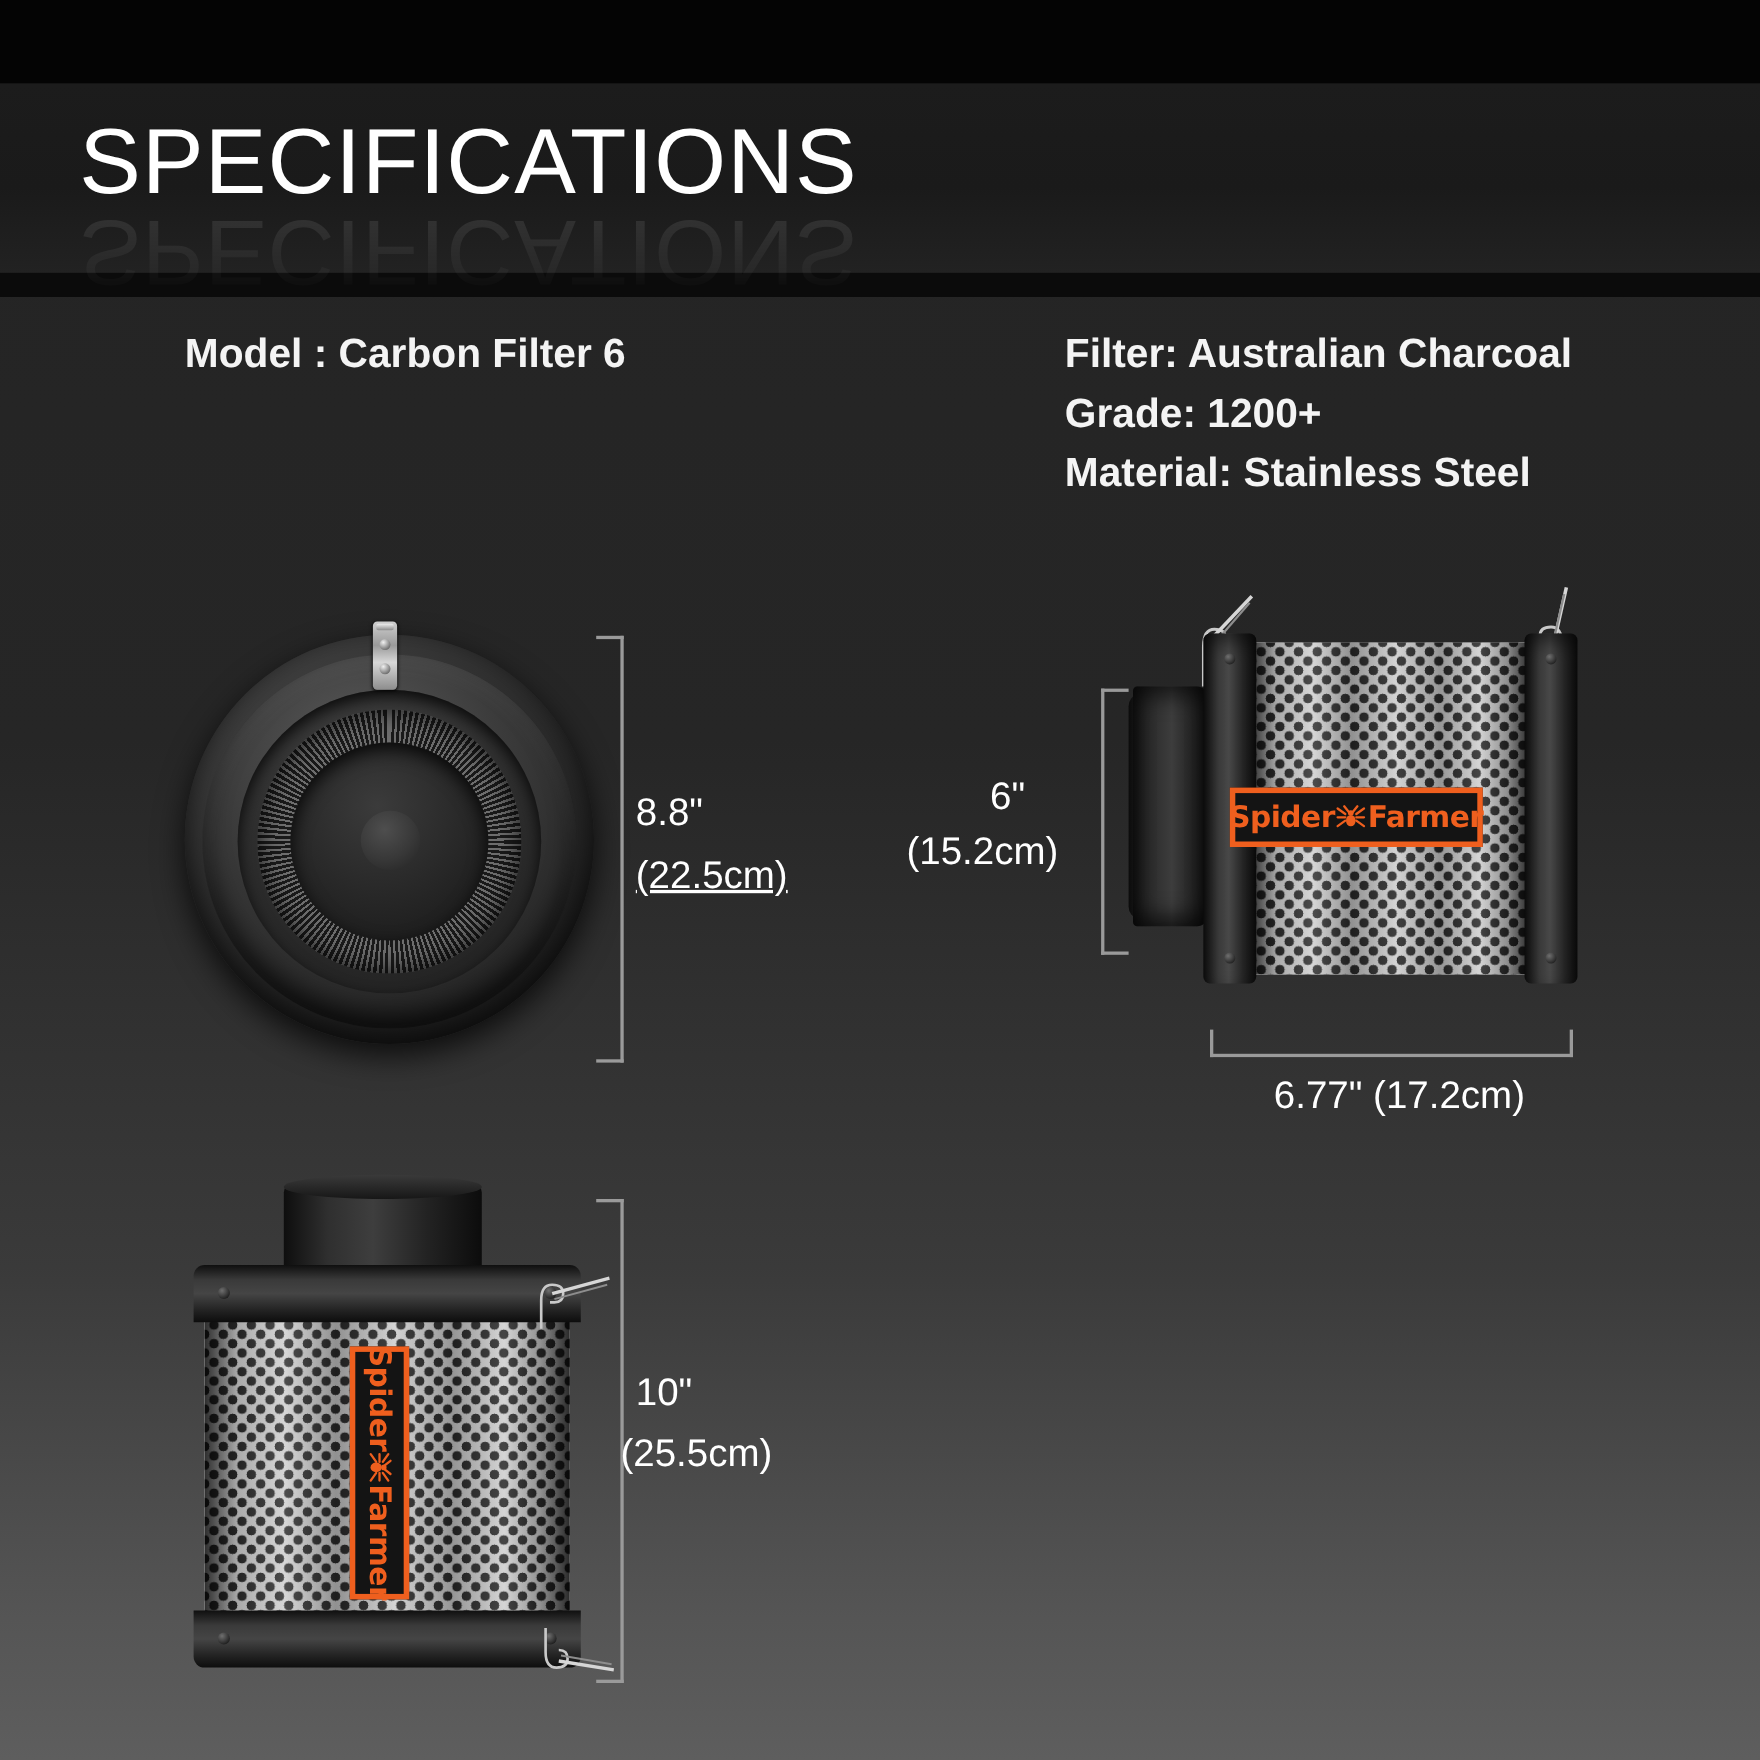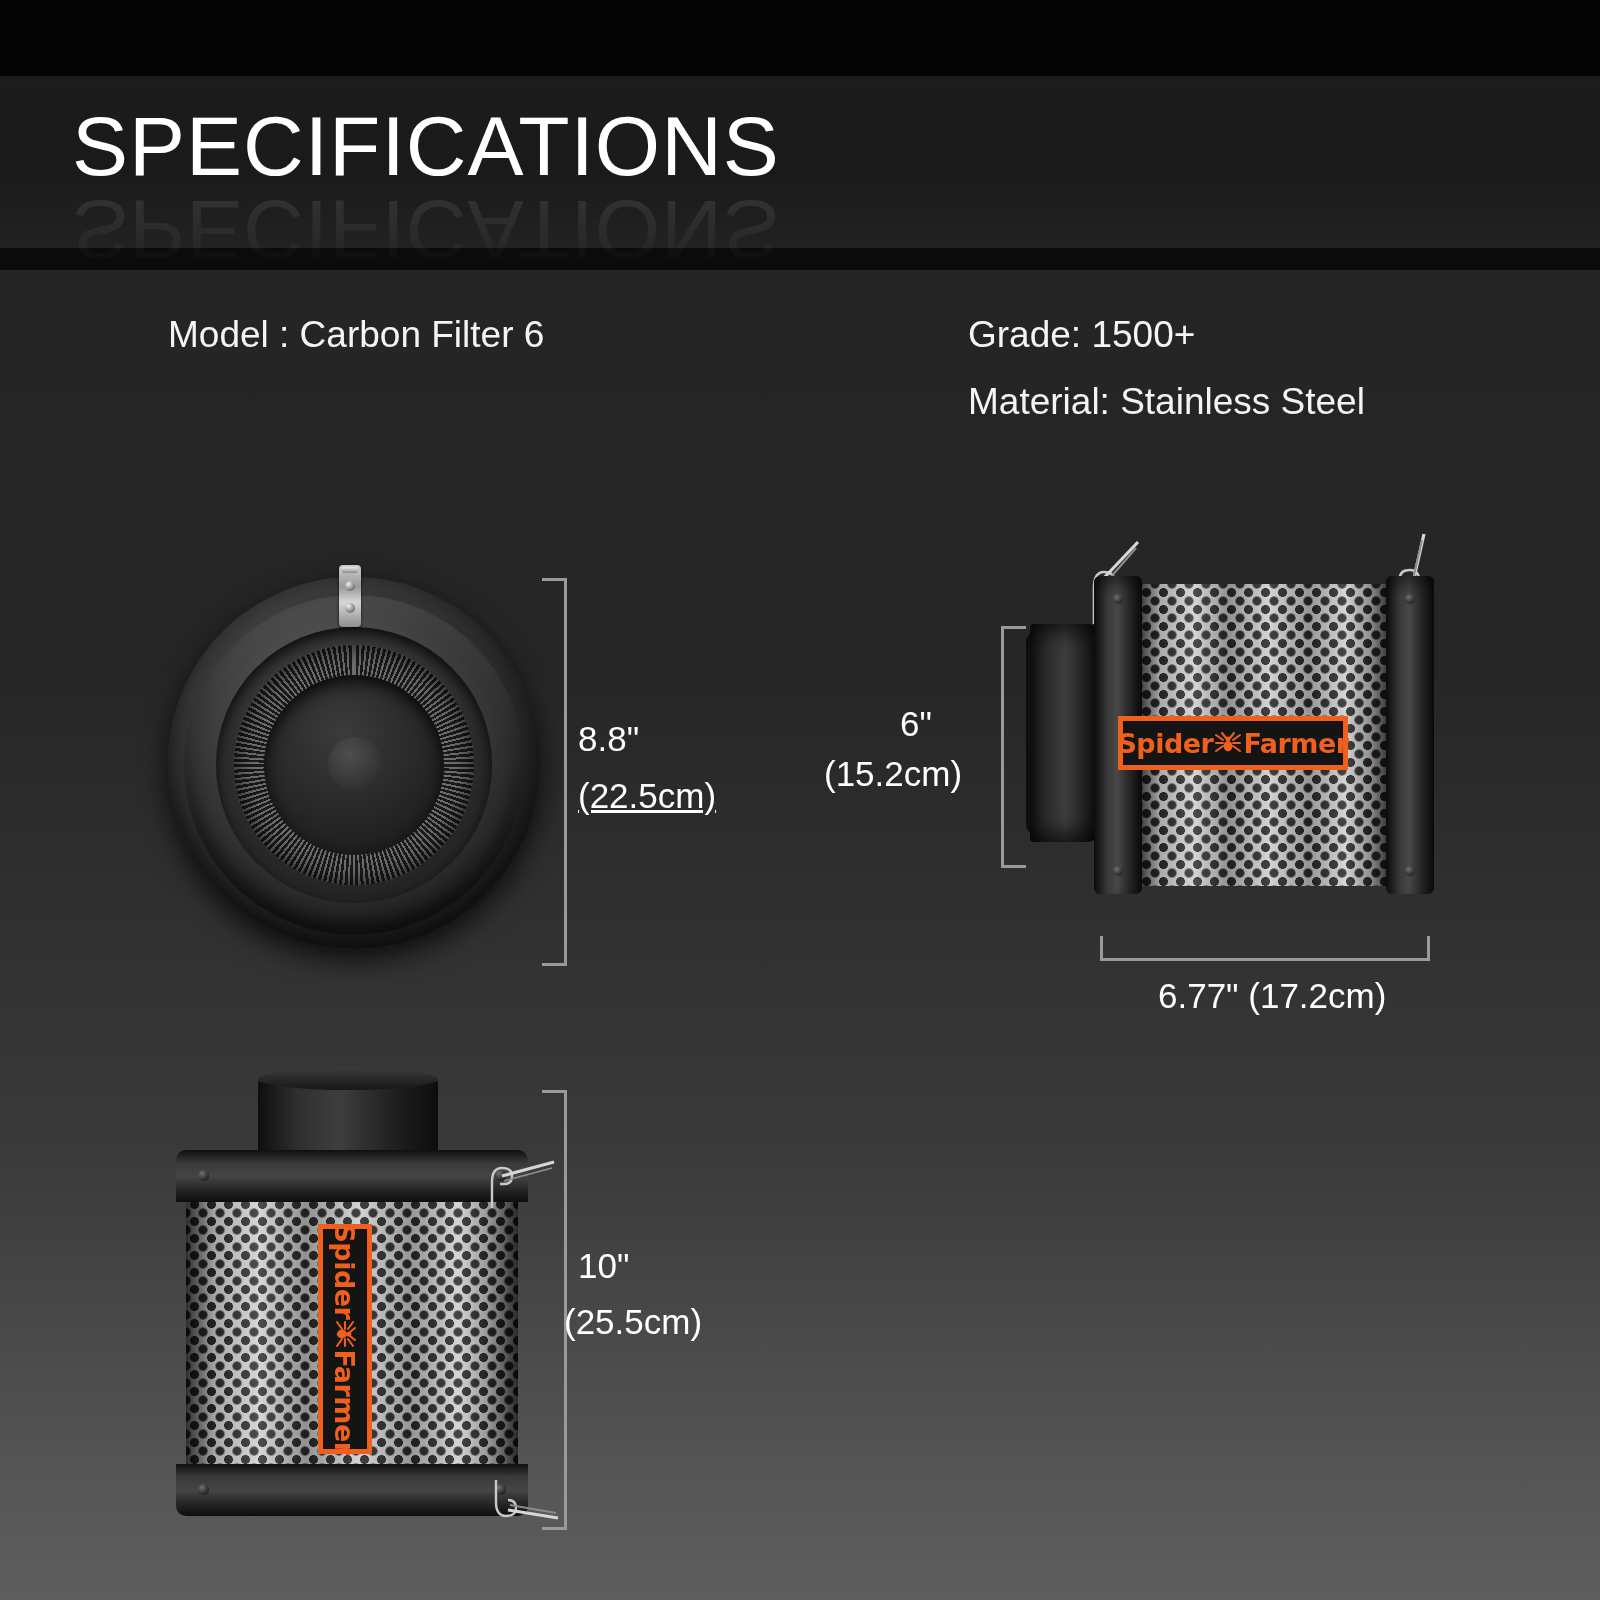--- a/index.html
+++ b/index.html
@@ -18,21 +18,21 @@
          color:#fff;line-height:1;white-space:nowrap;}
   .title-reflect{position:absolute;left:72px;top:188px;font-size:84px;font-weight:400;letter-spacing:1px;
          color:#fff;line-height:1;white-space:nowrap;transform:scaleY(-1);opacity:.10;
          -webkit-mask-image:linear-gradient(180deg,rgba(0,0,0,0) 0%,rgba(0,0,0,.85) 85%);
          mask-image:linear-gradient(180deg,rgba(0,0,0,0) 0%,rgba(0,0,0,.85) 85%);}
 
   
   .spec-col{position:absolute;}
   .spec-col.left{left:168px;top:295px;}
   .spec-col.right{left:968px;top:295px;}
-  .spec-line{font-size:37px;color:#f4f4f4;line-height:54px;white-space:nowrap;font-weight:400;margin-top:13px;}
+  .spec-line{font-size:37px;color:#f4f4f4;line-height:54px;white-space:nowrap;font-weight:700;}
 
   
   #front-view{position:absolute;left:160px;top:565px;width:390px;height:395px;}
   .fv-outer{position:absolute;left:8px;top:12px;width:372px;height:372px;border-radius:50%;
             background:radial-gradient(circle at 38% 30%,#4a4a4a 0%,#343434 38%,#1f1f1f 72%,#141414 100%);
             box-shadow:0 10px 28px rgba(0,0,0,.75), inset 0 -10px 22px rgba(0,0,0,.6);}
   .fv-rim{position:absolute;left:24px;top:30px;width:340px;height:340px;border-radius:50%;
           background:radial-gradient(circle at 42% 28%,#5b5b5b 0%,#3c3c3c 40%,#262626 75%,#181818 100%);
           box-shadow:inset 0 8px 18px rgba(255,255,255,.07), inset 0 -12px 22px rgba(0,0,0,.75);}
   .fv-rim2{position:absolute;left:56px;top:62px;width:276px;height:276px;border-radius:50%;
@@ -144,21 +144,22 @@
   <div class="band-sub"></div>
 
   <div class="title">SPECIFICATIONS</div>
   <div class="title-reflect">SPECIFICATIONS</div>
 
   <div class="spec-col left">
     <div class="spec-line">Model : Carbon Filter 6</div>
   </div>
 
   <div class="spec-col right">
-    <div class="spec-line">Grade: 1500+</div>
+    <div class="spec-line">Filter: Australian Charcoal</div>
+    <div class="spec-line">Grade: 1200+</div>
     <div class="spec-line">Material: Stainless Steel</div>
   </div>
 
   <div id="front-view">
     <div class="fv-outer"></div>
     <div class="fv-rim"></div>
     <div class="fv-rim2"></div>
     <div class="fv-mesh"></div>
     <div class="fv-core"></div>
     <div class="fv-hub"></div>

